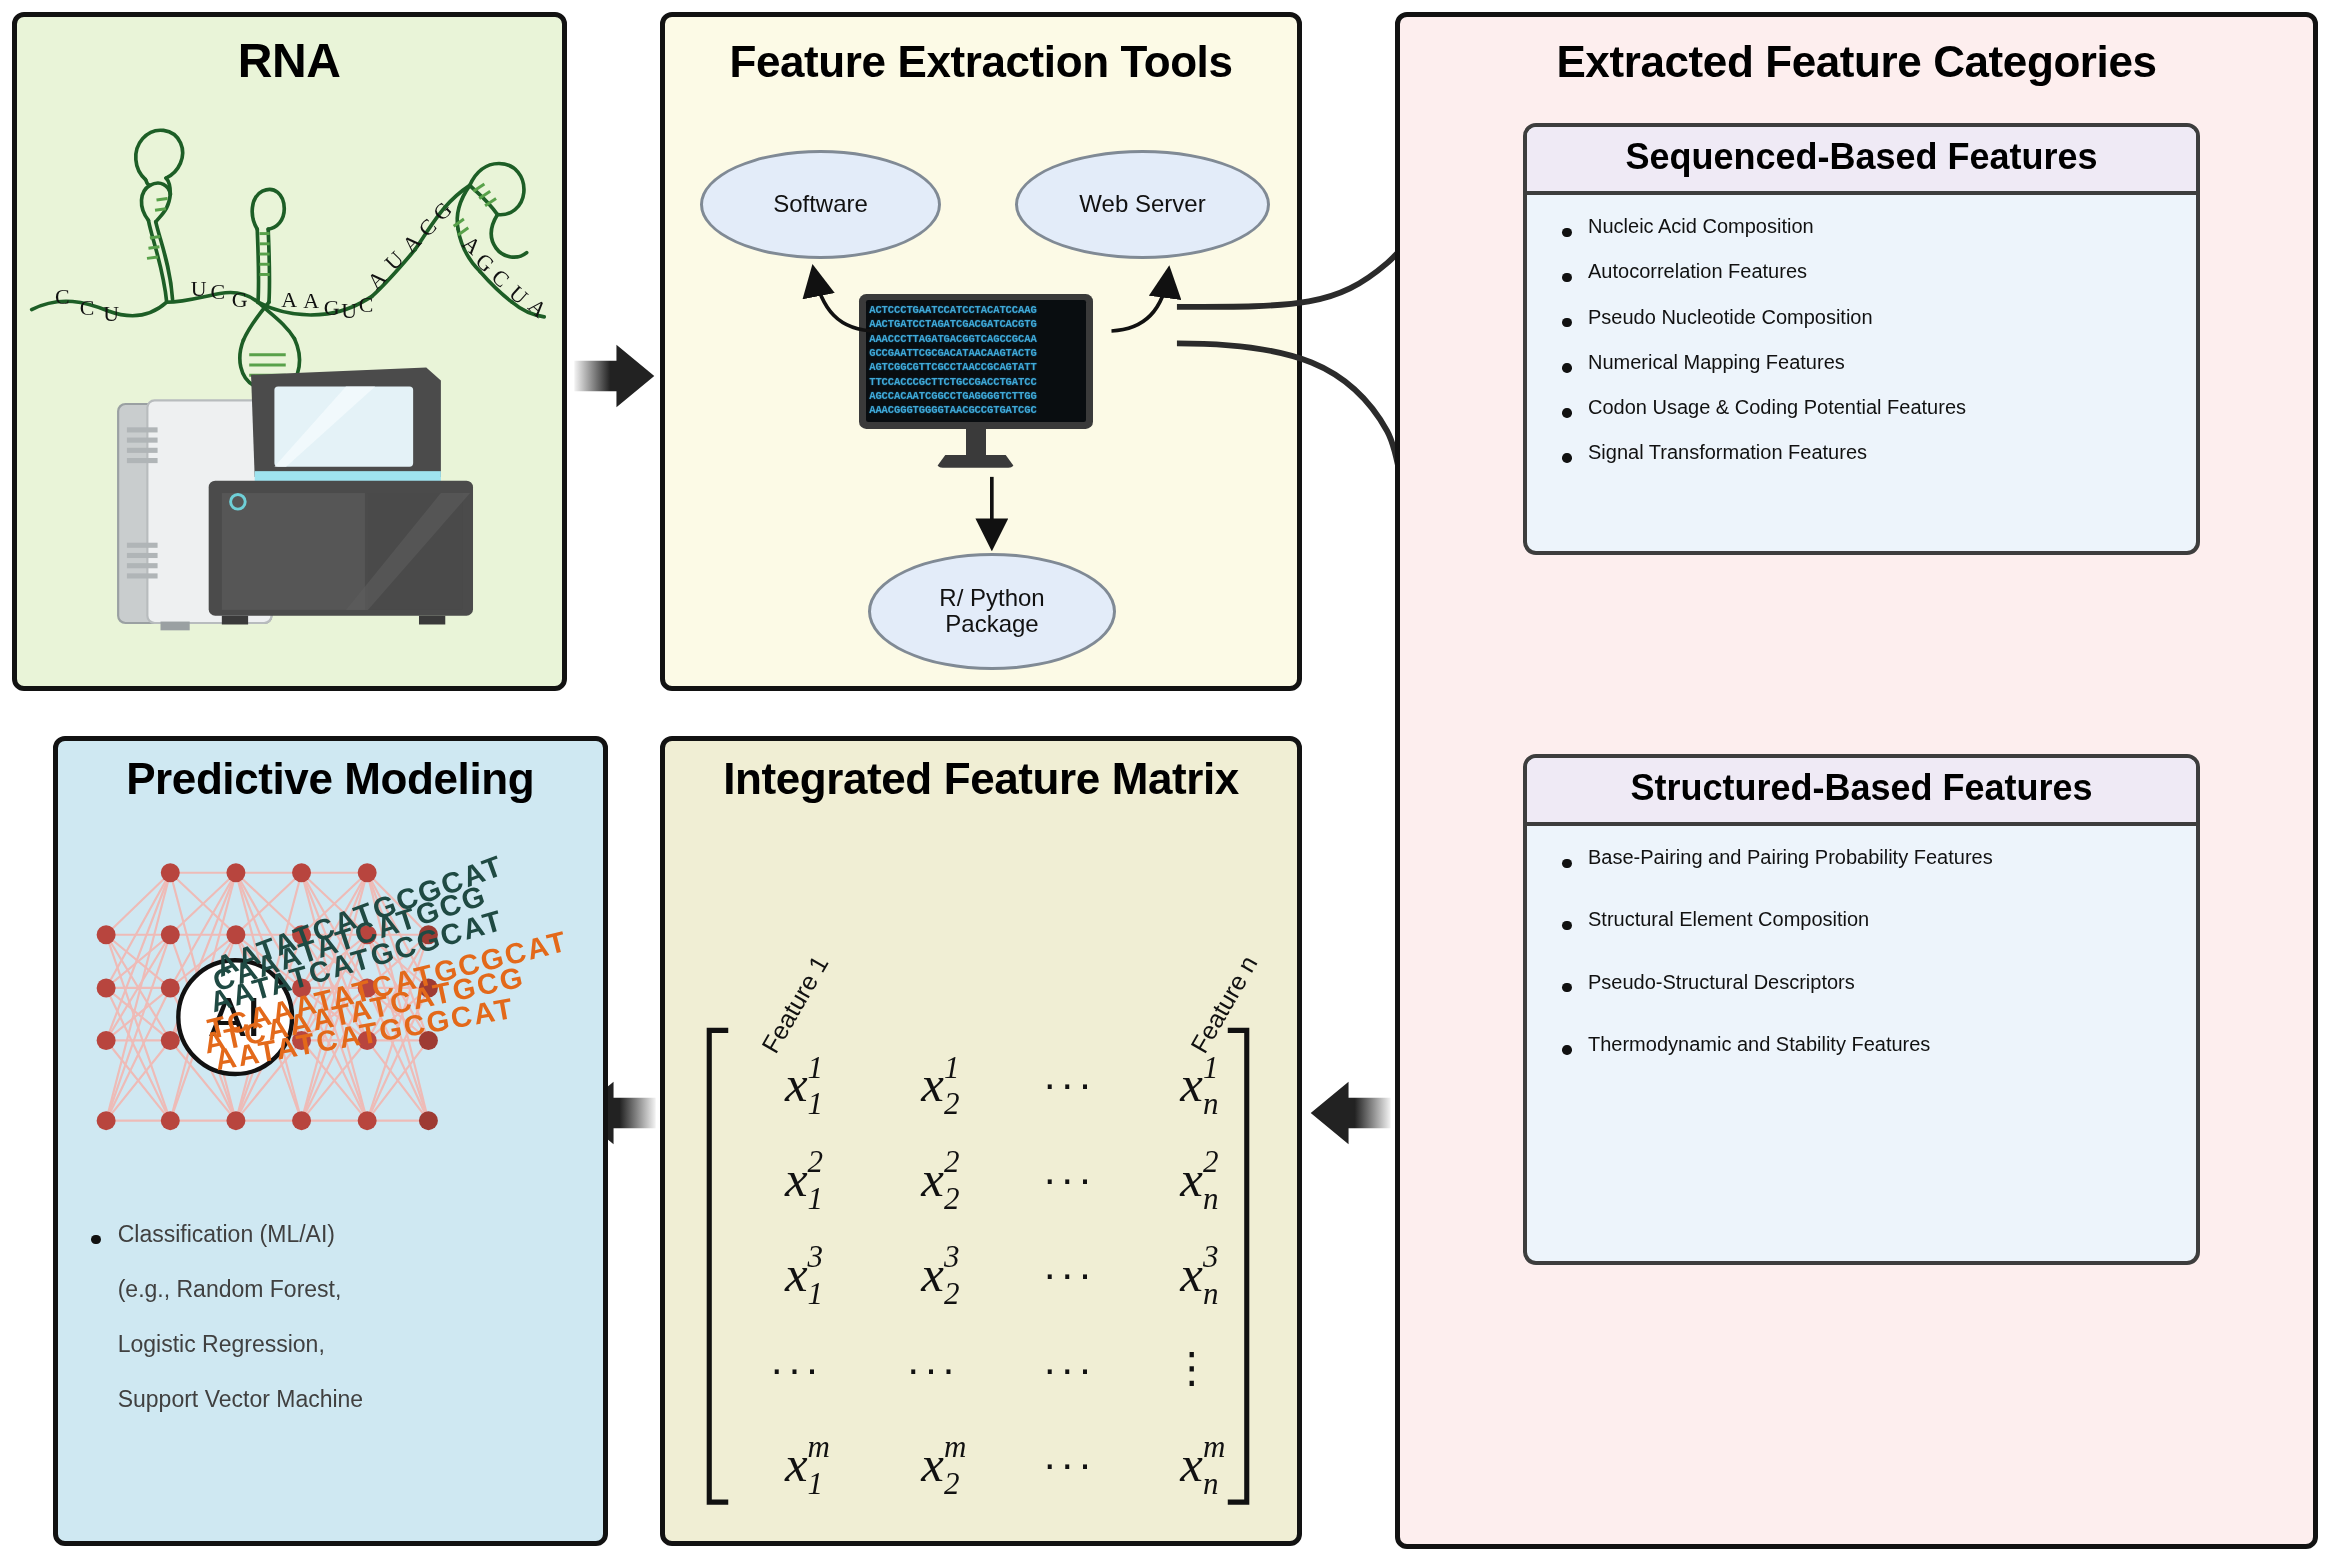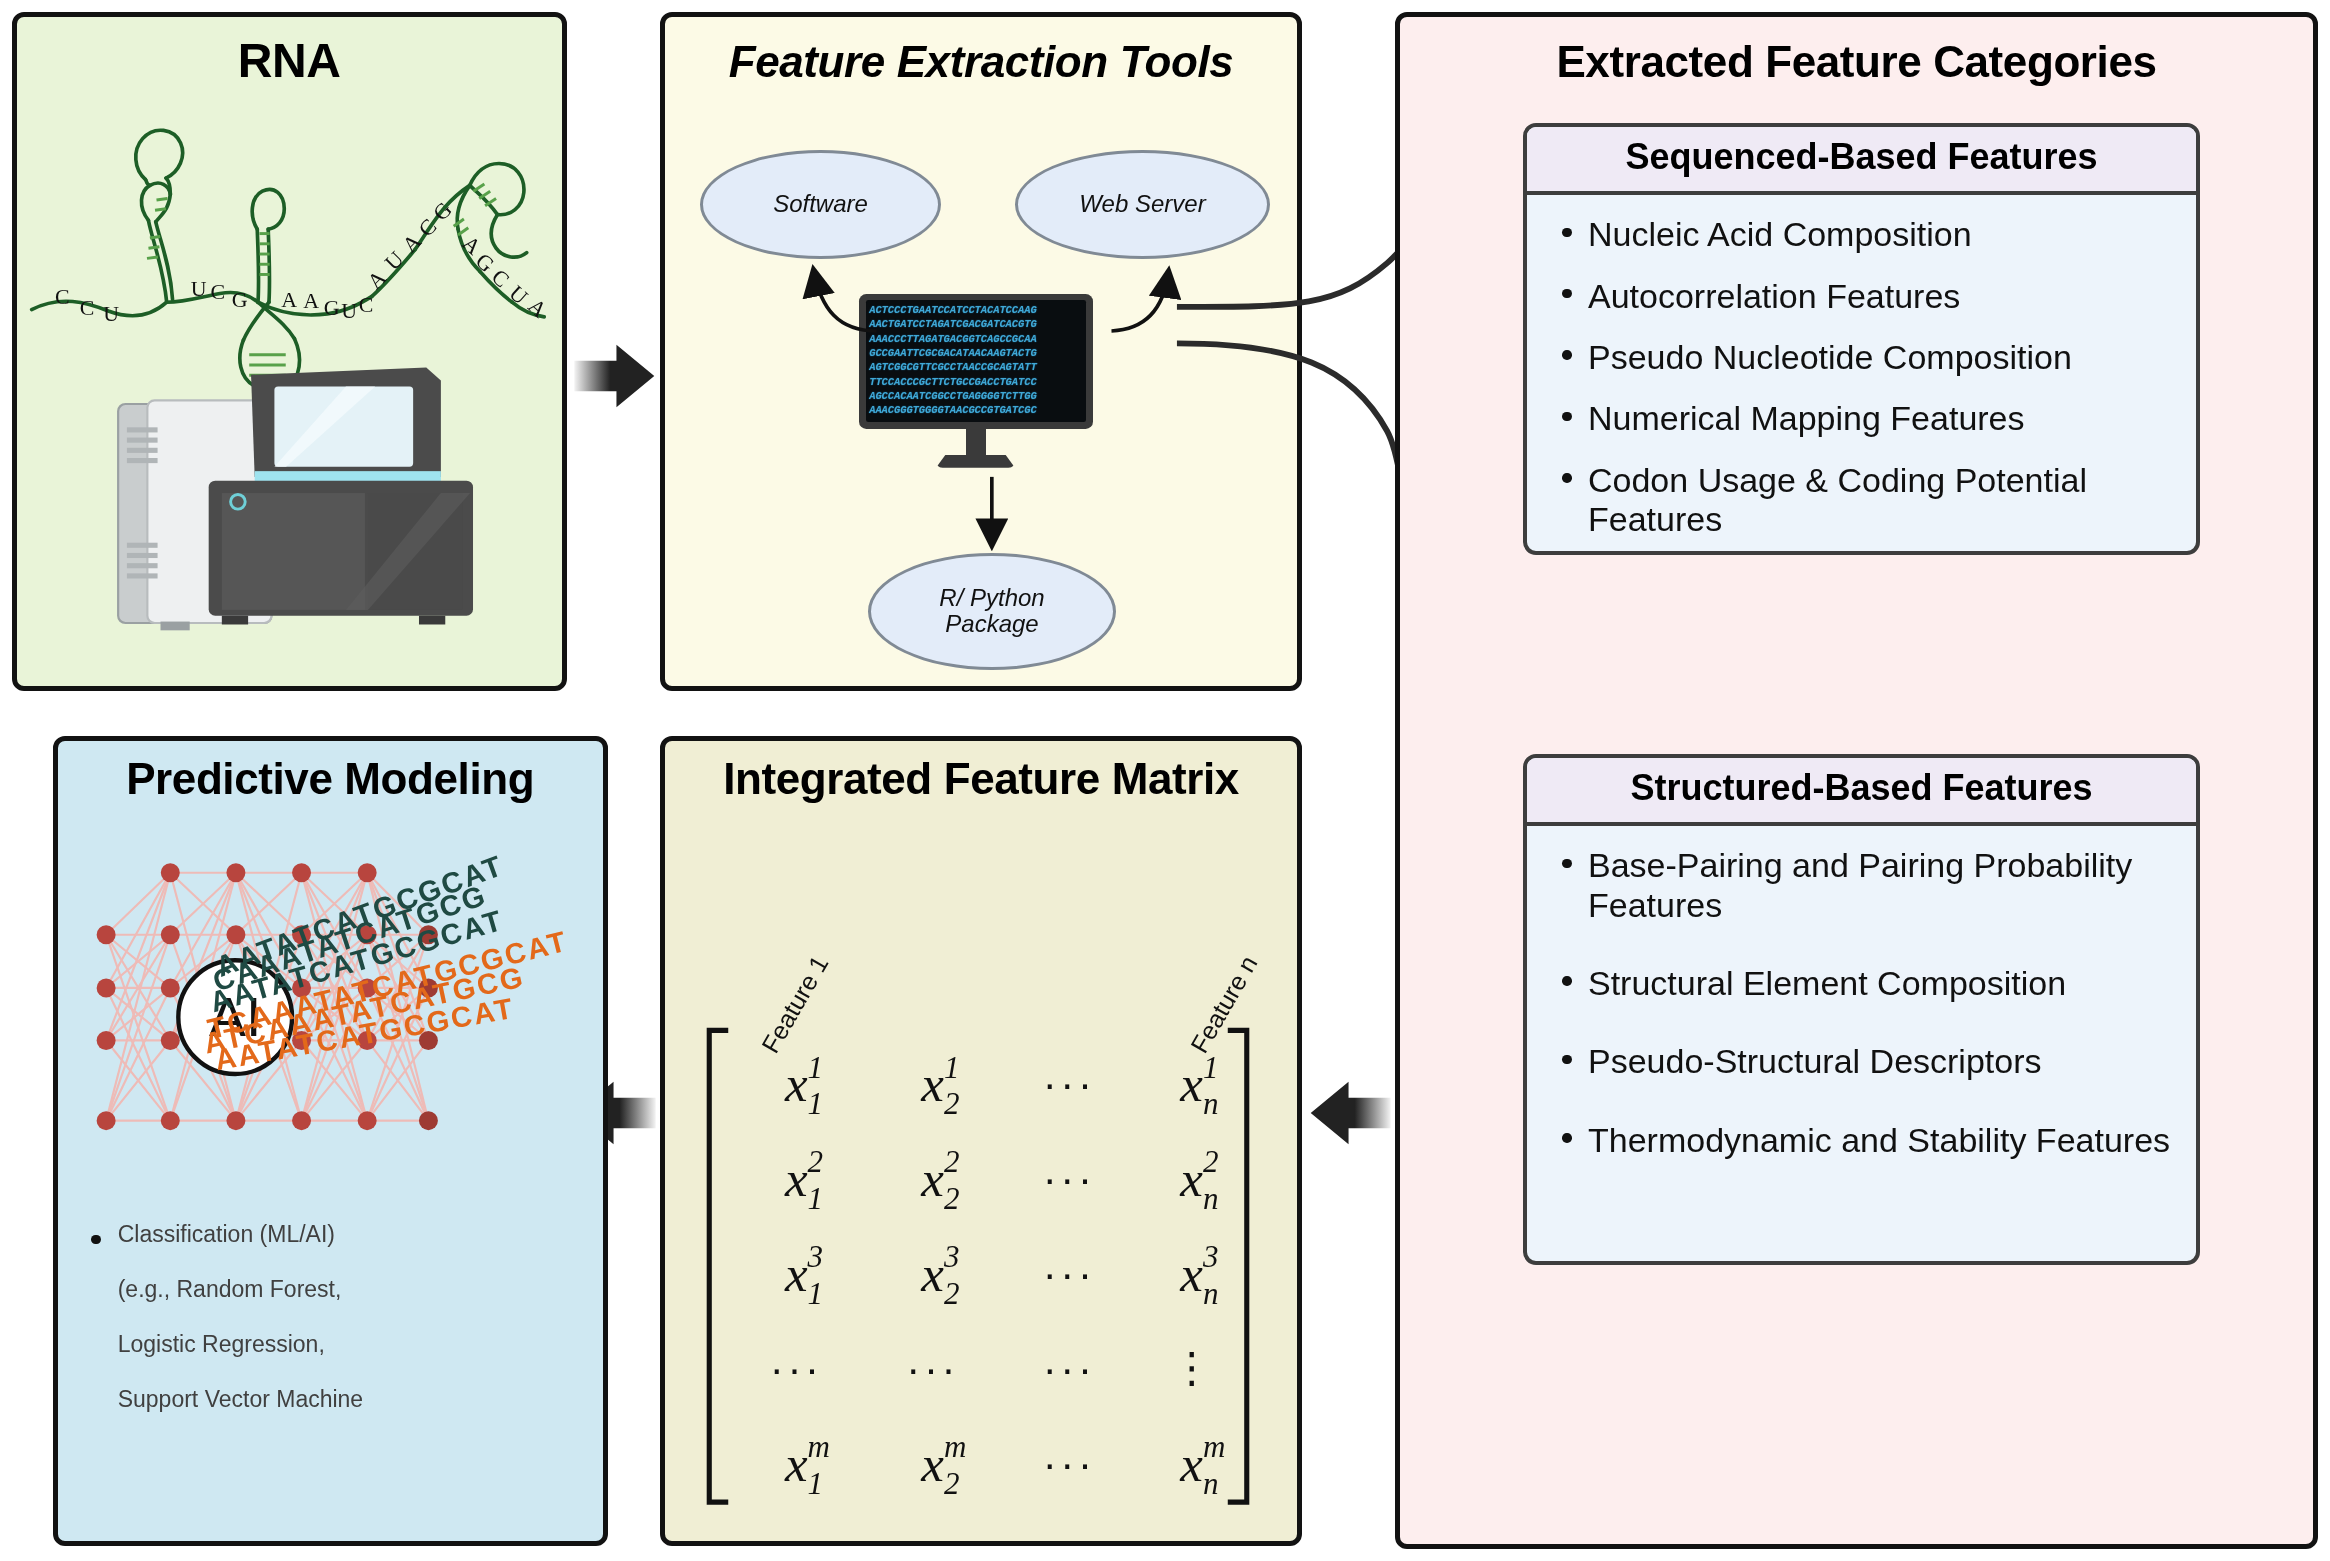--- a/index.html
+++ b/index.html
@@ -11,21 +11,21 @@
   .panel-title{position:absolute;left:0;right:0;text-align:center;
                font-weight:bold;color:#000;letter-spacing:-0.4px;line-height:1.05;}
 
   
   #rna-panel{left:11.7px;top:11.7px;width:555px;height:679px;background:#e9f4d8;}
   #rna-title{top:19px;font-size:48px;}
   #rna-svg{position:absolute;left:0;top:66px;width:555px;height:307px;}
   #sequencer{position:absolute;left:88px;top:343px;width:387px;height:307px;}
 
   
-  #fet-panel{left:660px;top:11.7px;width:642px;height:679px;background:#fcfae6;font-style:italic;}
+  #fet-panel{left:660px;top:11.7px;width:642px;height:679px;background:#fcfae6;}
   #fet-title{top:22px;font-size:44px;}
   .ellipse{position:absolute;background:#e3ecf9;border:3.6px solid #808a95;border-radius:50%;
            display:flex;align-items:center;justify-content:center;text-align:center;
            color:#111;font-size:24px;line-height:1.1;box-sizing:border-box;}
   #ell-software{left:35px;top:133px;width:241px;height:109px;}
   #ell-webserver{left:350px;top:133px;width:255px;height:109px;}
   #ell-rpython{left:203px;top:536px;width:248px;height:117px;}
   #monitor{position:absolute;left:194px;top:277px;width:234px;height:182px;}
   #mon-screen{position:absolute;left:0;top:0;width:234px;height:135px;
               background:#3a3a3a;border-radius:7.3px;box-sizing:border-box;padding:6.6px;}
@@ -41,21 +41,21 @@
 
   
   #efc-panel{left:1395px;top:11.7px;width:923px;height:1537px;background:#fdeeee;}
   #efc-title{top:22px;font-size:44px;}
   .feat-card{position:absolute;left:123px;width:677px;border:4.4px solid #3d3d3d;
              border-radius:13px;box-sizing:border-box;background:#edf4fb;overflow:hidden;margin-top:7px;}
   .feat-head{background:#efeaf5;border-bottom:4.4px solid #3d3d3d;
              font-size:36px;font-weight:bold;color:#000;text-align:center;
              padding:11.7px 5.8px 14.6px;line-height:1.05;}
   .feat-list{list-style:none;margin:0;padding:20.4px 19px 14.6px 22px;}
-  .feat-list li{position:relative;padding-left:39px;font-size:34px;line-height:1.16;
+  .feat-list li{position:relative;padding-left:39px;font-size:20px;line-height:1.16;
                 color:#111;margin-bottom:22px;}
   .feat-list li:before{content:"";position:absolute;left:13px;top:12.4px;width:9.5px;height:9.5px;
                        background:#111;border-radius:50%;}
   #seq-card{top:99px;height:432px;}
   #str-card{top:730px;height:511px;}
   #str-card .feat-list li{margin-bottom:39px;}
 
   
   #pm-panel{left:11.7px;top:736px;width:555px;height:810px;background:#cfe8f2;margin-left:41px;}
   #pm-title{top:14.6px;font-size:44px;}

